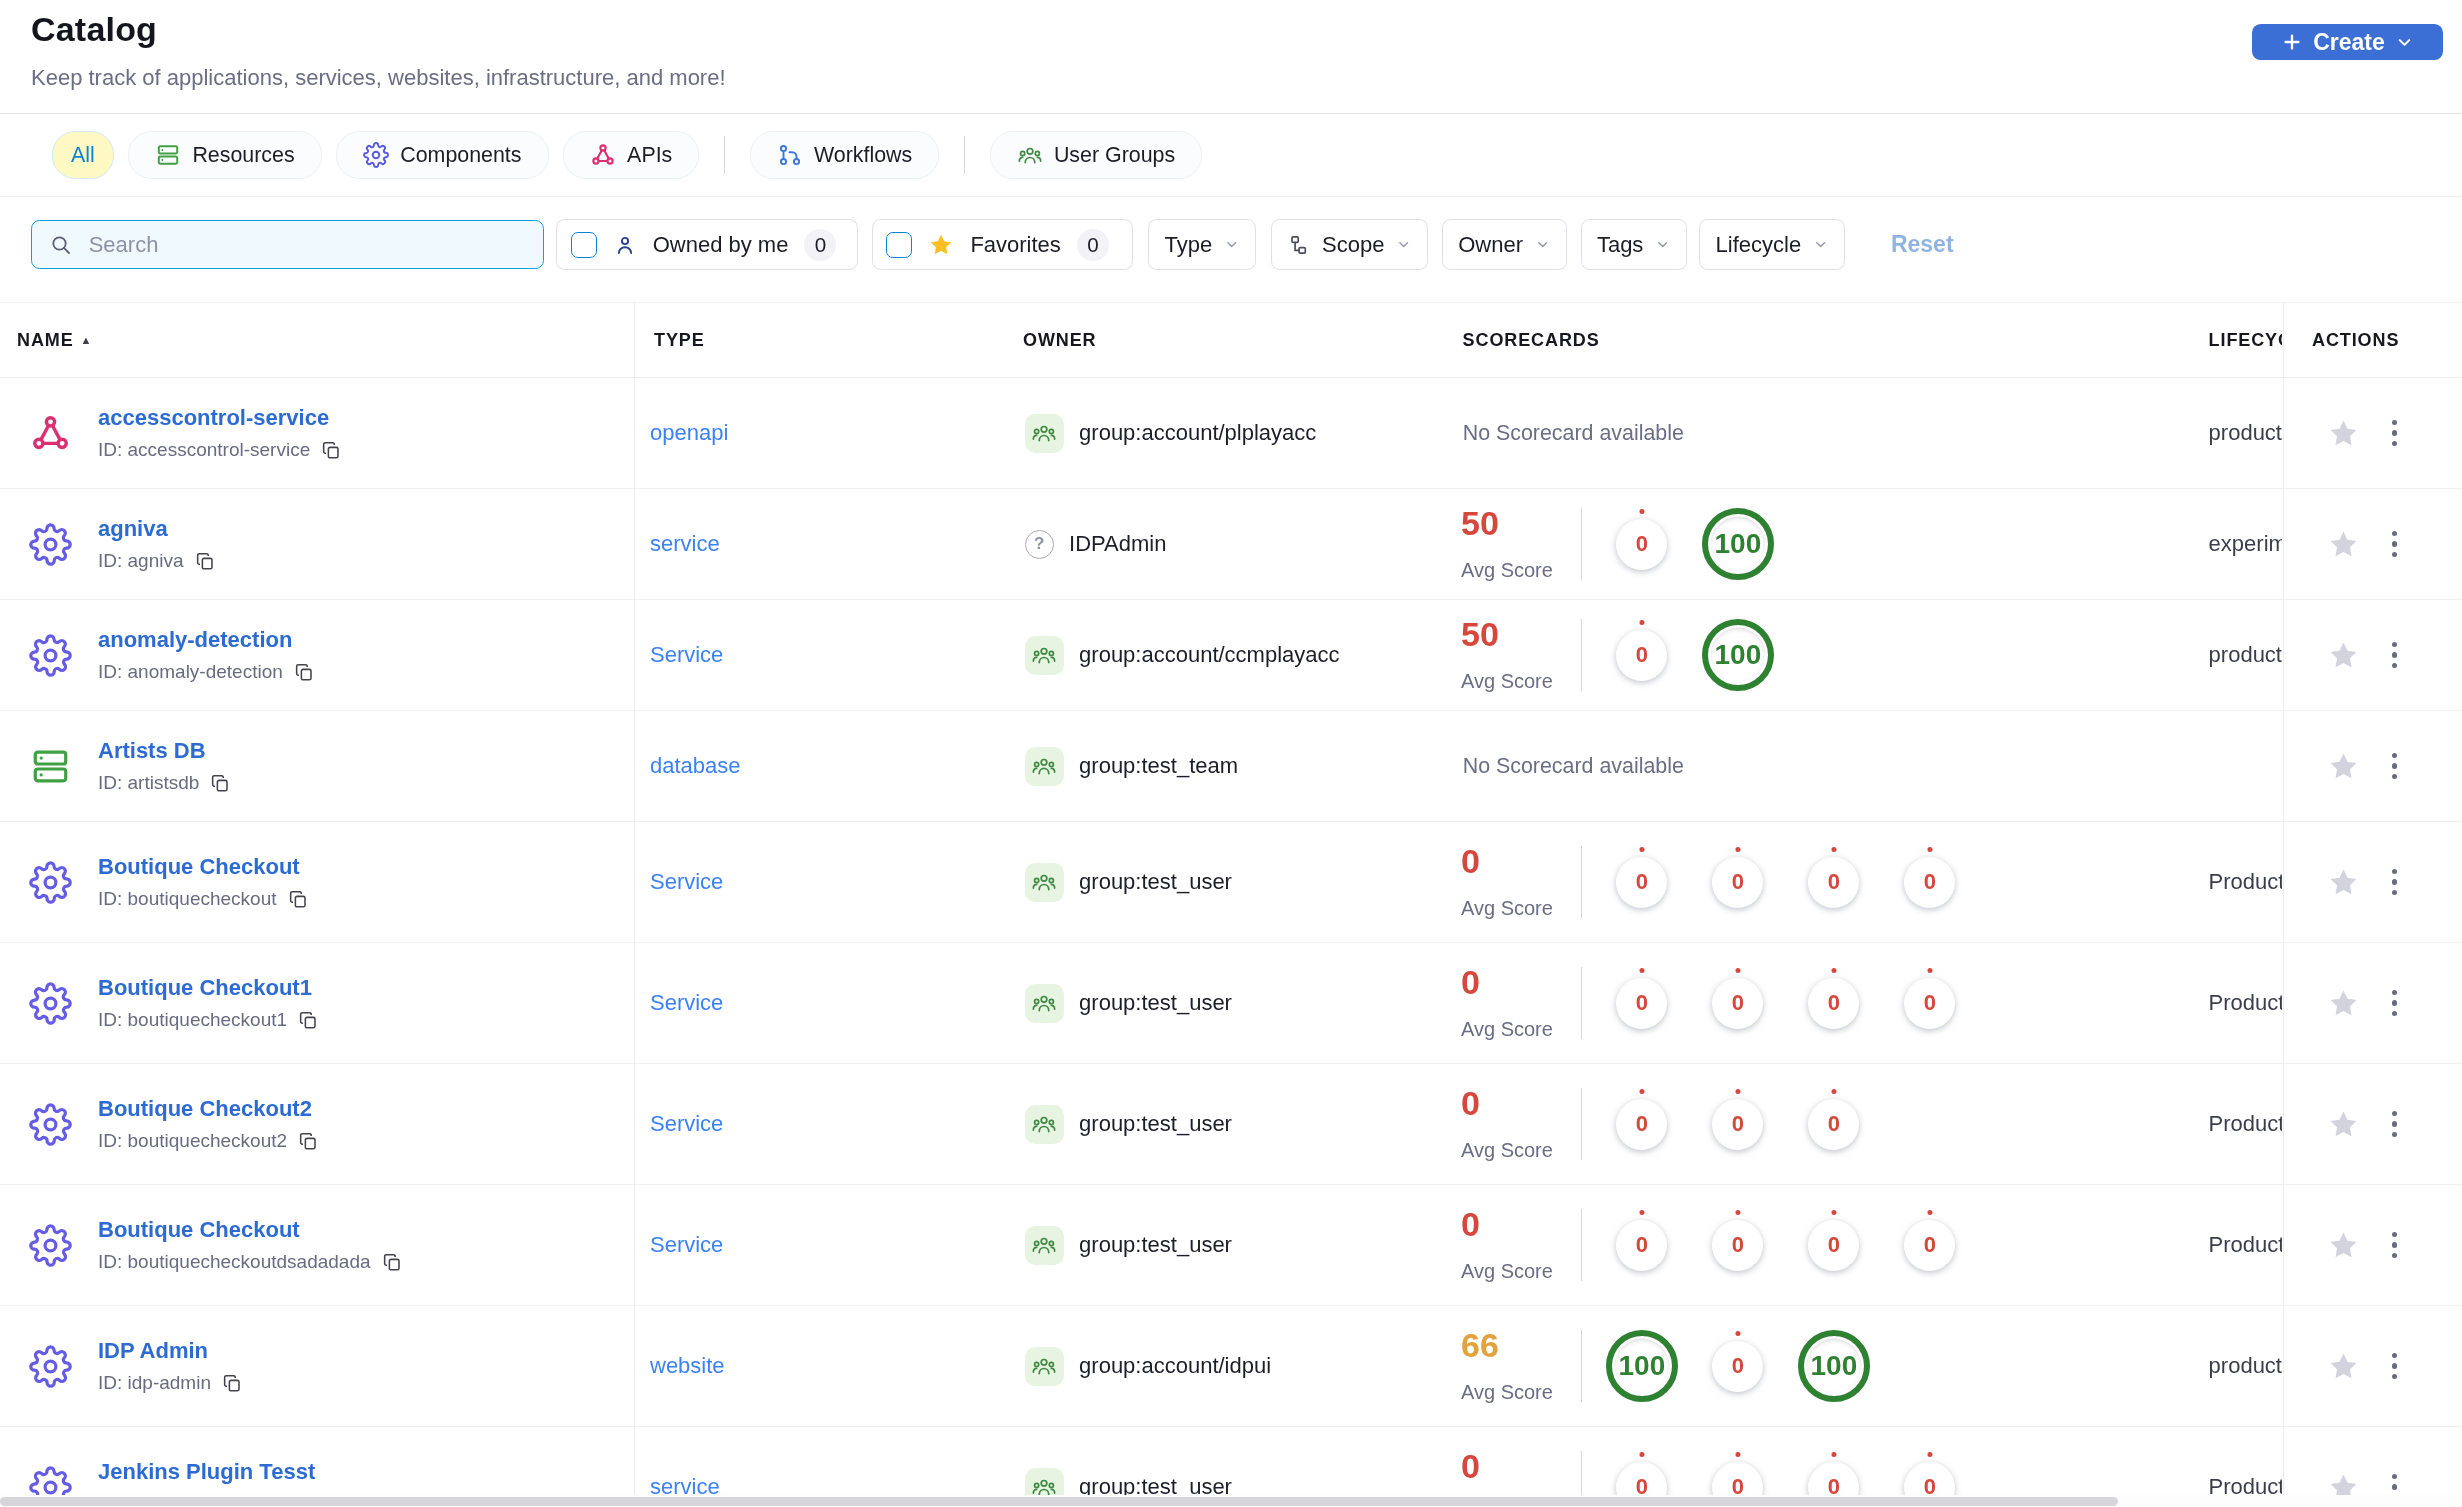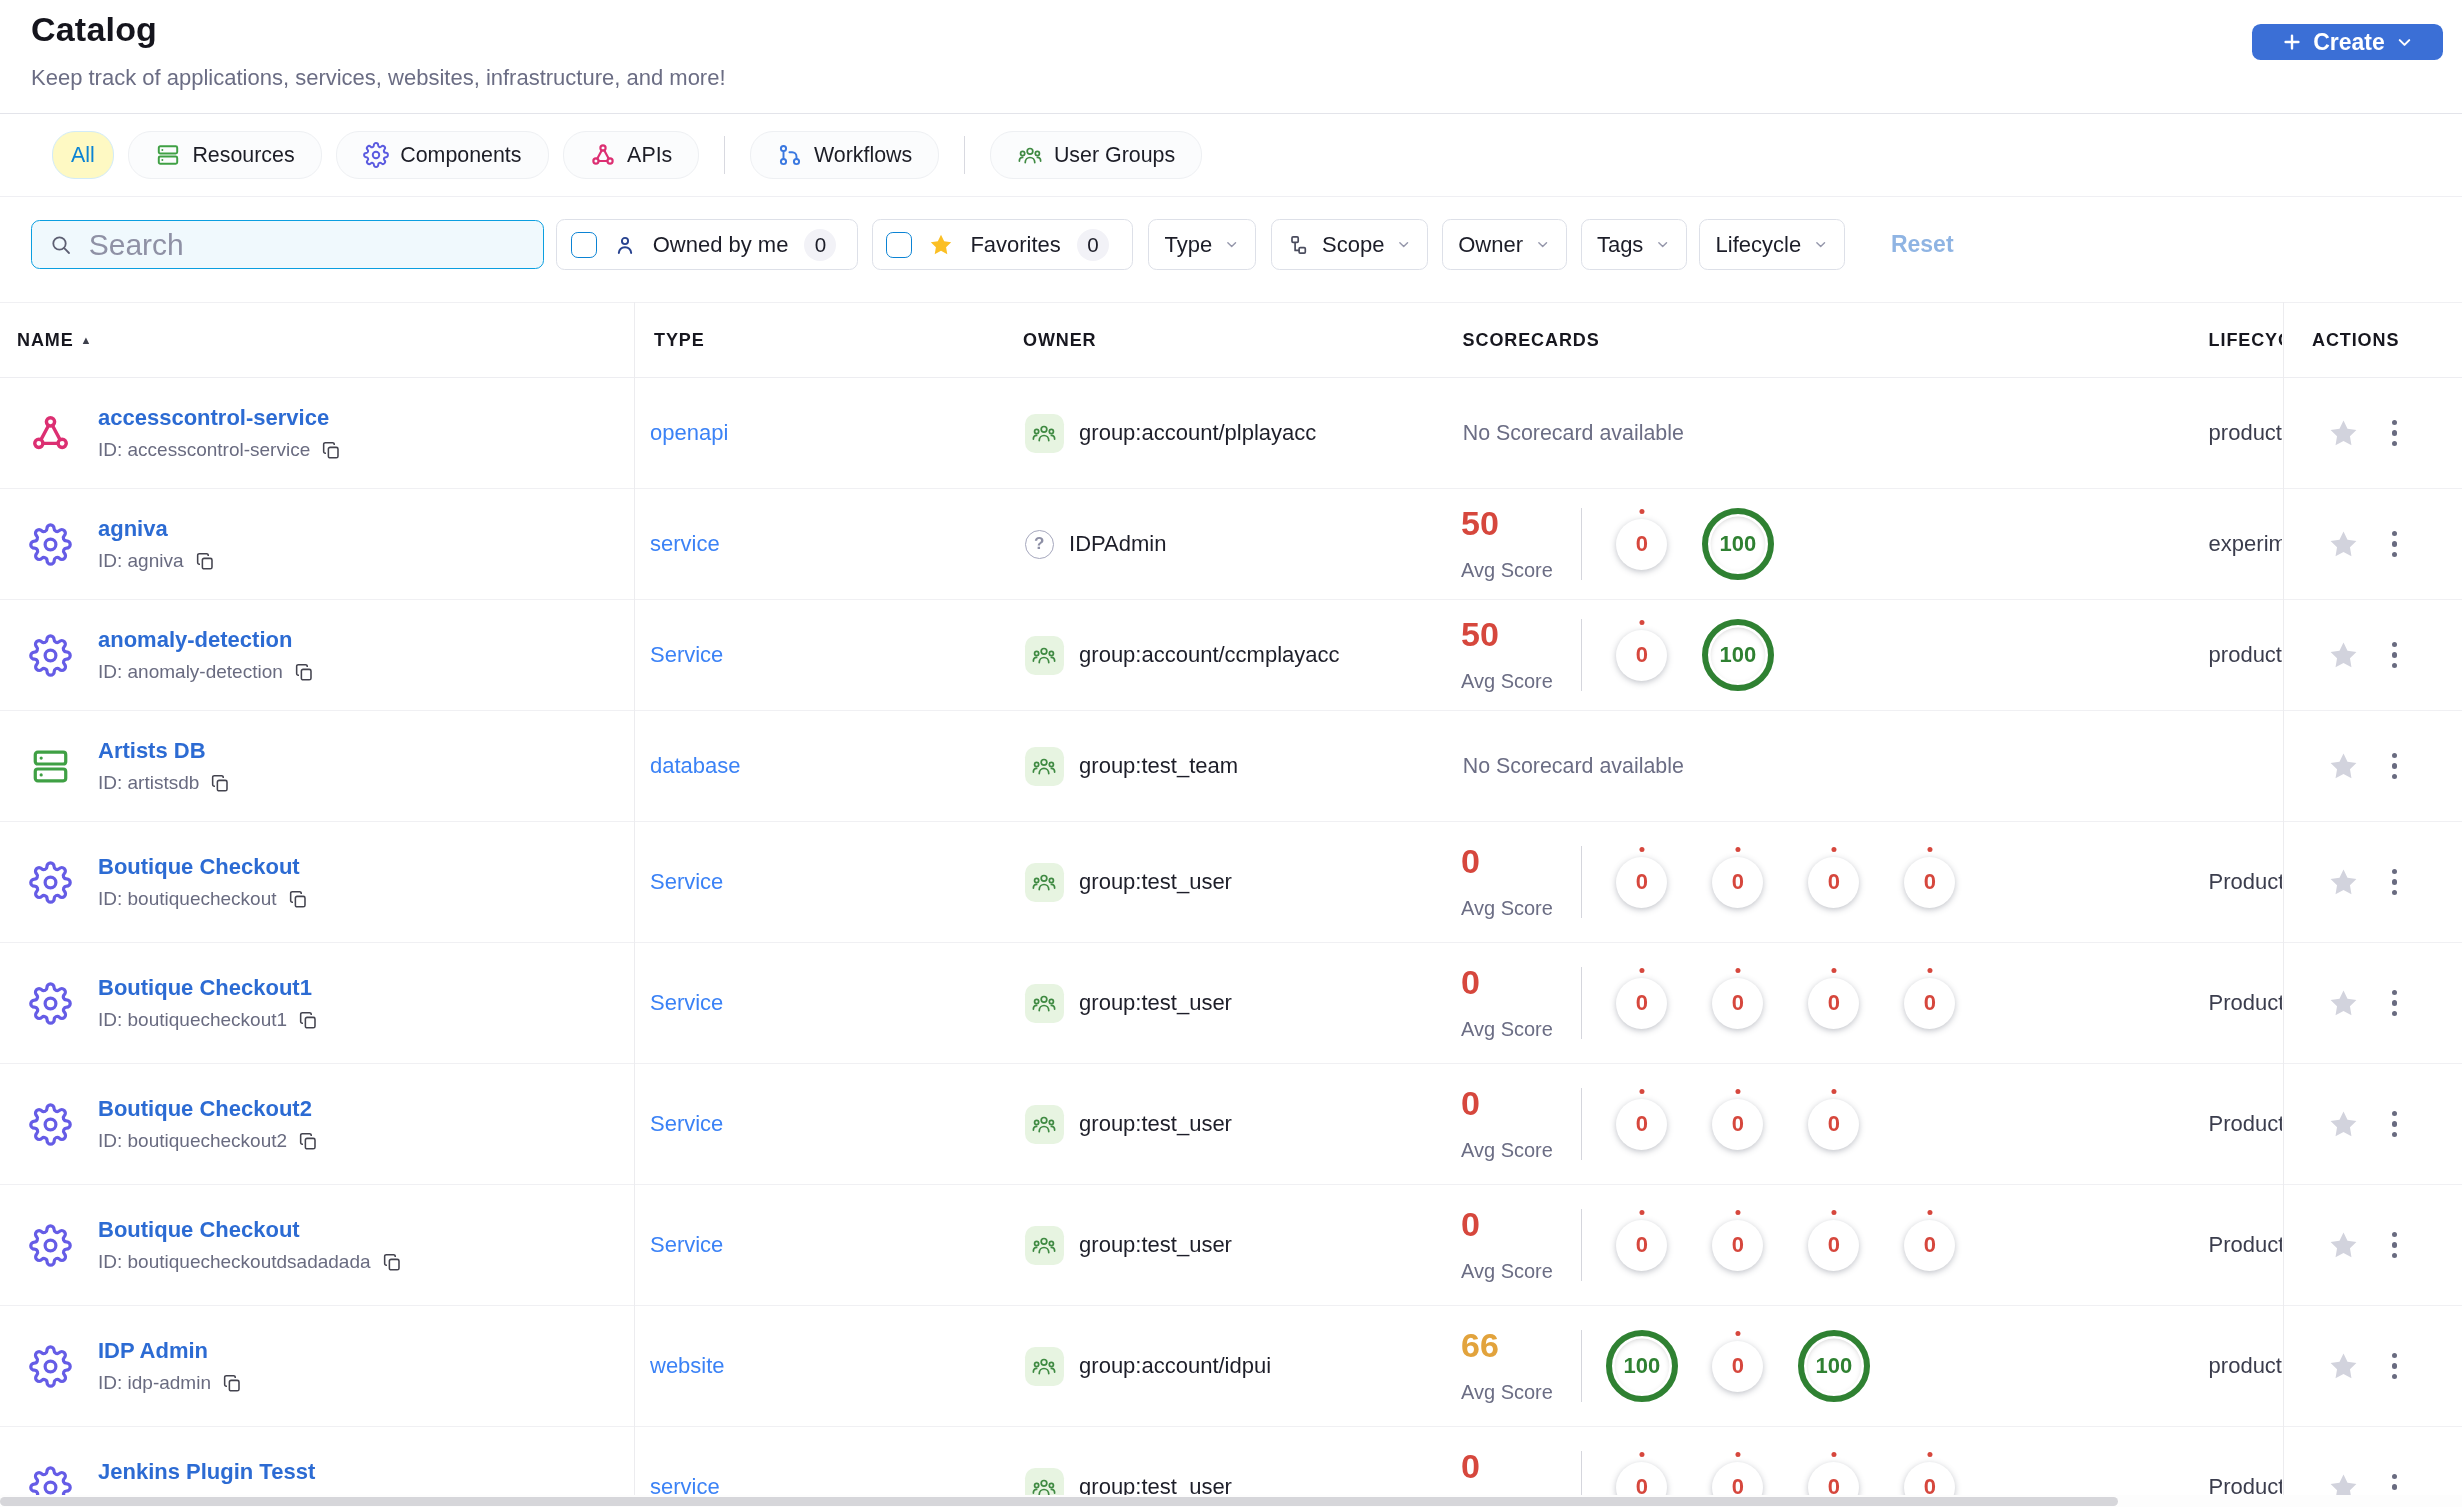--- a/index.html
+++ b/index.html
@@ -21,21 +21,21 @@
   .tabs{left:52px;top:132px;height:46px;display:flex;align-items:center;gap:14.6px;}
   .pill{height:46px;border-radius:23px;display:flex;align-items:center;gap:11px;padding:0 26px;
       background:#fbfcfd;border:0.9px solid #eef0f3;font-size:21.4px;color:#1c1d26;cursor:pointer;white-space:nowrap;}
   .pill.active{background:#fef9c3;border-color:#d2ebf8;color:var(--c-tab,#0b83d4);padding:0 18px;}
   .tab-div{width:0.9px;height:38px;background:#d8d9e0;margin:0 10.3px;}
 
   
   .filters{left:31px;top:219px;height:51px;display:flex;align-items:center;}
   .searchbox{width:513px;height:49px;border:1.7px solid #0b9fe0;background:#f0f9fd;border-radius:8.6px;
       display:flex;align-items:center;gap:13.7px;padding:0 6.9px 0 17px;box-sizing:border-box;margin-right:12px;}
-  .searchbox input{border:none;outline:none;background:transparent;font-size:30px;flex:1;
+  .searchbox input{border:none;outline:none;background:transparent;font-size:22px;flex:1;
       font-family:"Liberation Sans",sans-serif;color:#1c1d28;}
   .searchbox input::placeholder{color:#8f91a5;}
   .chip{height:51px;border:0.9px solid #dde0e8;border-radius:8.6px;background:#fff;display:flex;
       align-items:center;gap:16px;padding:0 13.7px;box-sizing:border-box;font-size:22px;cursor:pointer;white-space:nowrap;}
   .chip .cbx{width:26px;height:26px;border:1.7px solid #0b83d4;border-radius:6.9px;background:#fff;box-sizing:border-box;}
   .chip .badge{min-width:32px;height:32px;border-radius:16.3px;background:#f2f2f7;display:flex;
       align-items:center;justify-content:center;font-size:20.6px;padding:0 6.9px;box-sizing:border-box;}
   .chip.owned{width:302px;margin-right:13.7px;}
   .chip.fav{width:261px;margin-right:15.4px;}
   .dd{height:51px;border:0.9px solid #dde0e8;border-radius:8.6px;background:#fff;display:flex;align-items:center;
@@ -84,21 +84,21 @@
   .score-sep{width:0.9px;height:72px;background:#d5d6dd;margin-left:13px;}
   .checks{display:flex;gap:24px;margin-left:24px;}
   .sc{width:72px;height:72px;position:relative;display:flex;align-items:center;justify-content:center;}
   .sc .bubble{width:51px;height:51px;border-radius:50%;background:#fff;
       box-shadow:0 1.7px 6px rgba(90,94,110,.38);display:flex;align-items:center;justify-content:center;
       font-size:22px;font-weight:600;color:var(--c-red,#d6473d);}
   .sc.red::before{content:'';position:absolute;top:0.9px;left:50%;transform:translateX(-50%);
       width:5.1px;height:5.1px;border-radius:50%;background:var(--c-red,#d6473d);}
   .sc .ring{width:72px;height:72px;border-radius:50%;border:6.9px solid var(--c-green,#2f8132);
       box-sizing:border-box;background:#fff;display:flex;align-items:center;justify-content:center;
-      font-size:22px;font-weight:600;color:var(--c-green,#2f8132);
+      font-size:28px;font-weight:600;color:var(--c-green,#2f8132);
       box-shadow:inset 0 0 0 2.6px #fff, inset 0 1.7px 6.9px rgba(0,0,0,.28);}
   .c-life{padding-left:14.6px;font-size:22px;color:#3b3d4d;white-space:nowrap;overflow:hidden;}
   .c-act{padding-left:45px;gap:29px;}
   .act-star{cursor:pointer;}
   .kebab{display:flex;flex-direction:column;gap:5.1px;cursor:pointer;padding:3.4px;}
   .kebab i{width:5.1px;height:5.1px;border-radius:50%;background:#696b80;display:block;}
 
   .vline{position:absolute;width:0.9px;top:302px;bottom:12px;background:#ececef;}
   .vline.v1{left:634px;}
   .vline.v2{left:2283px;}

